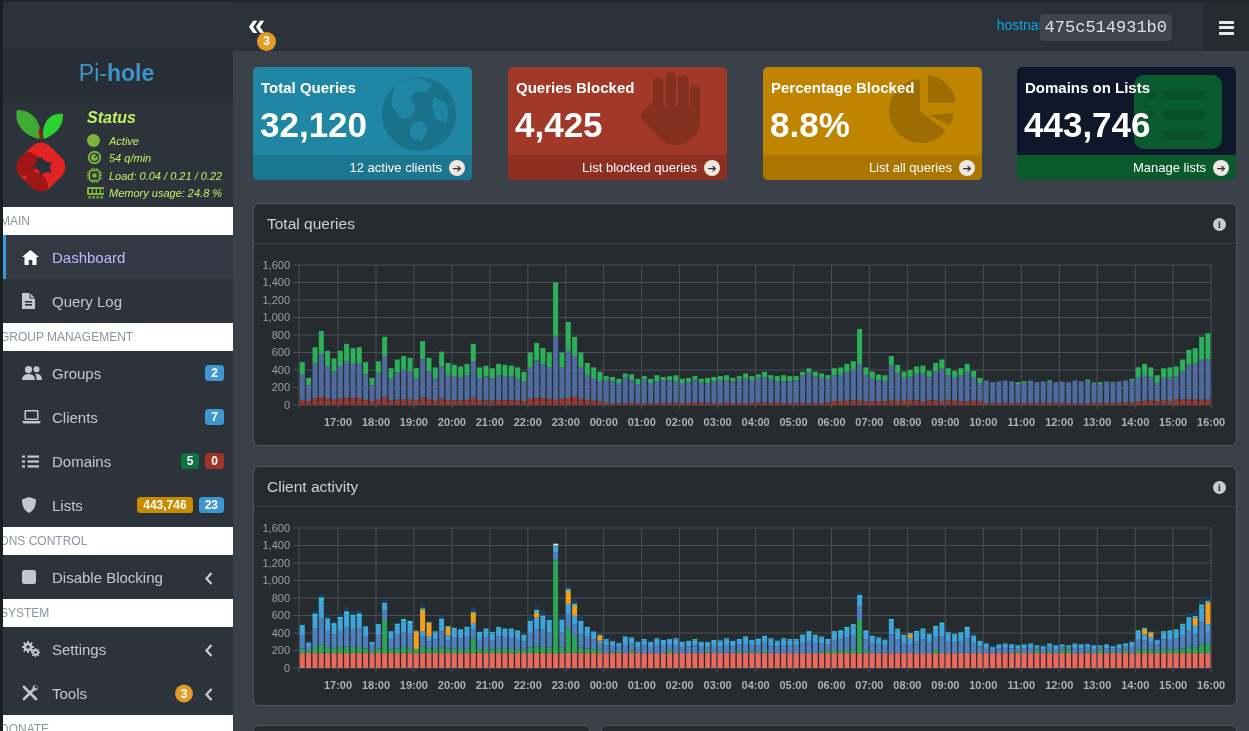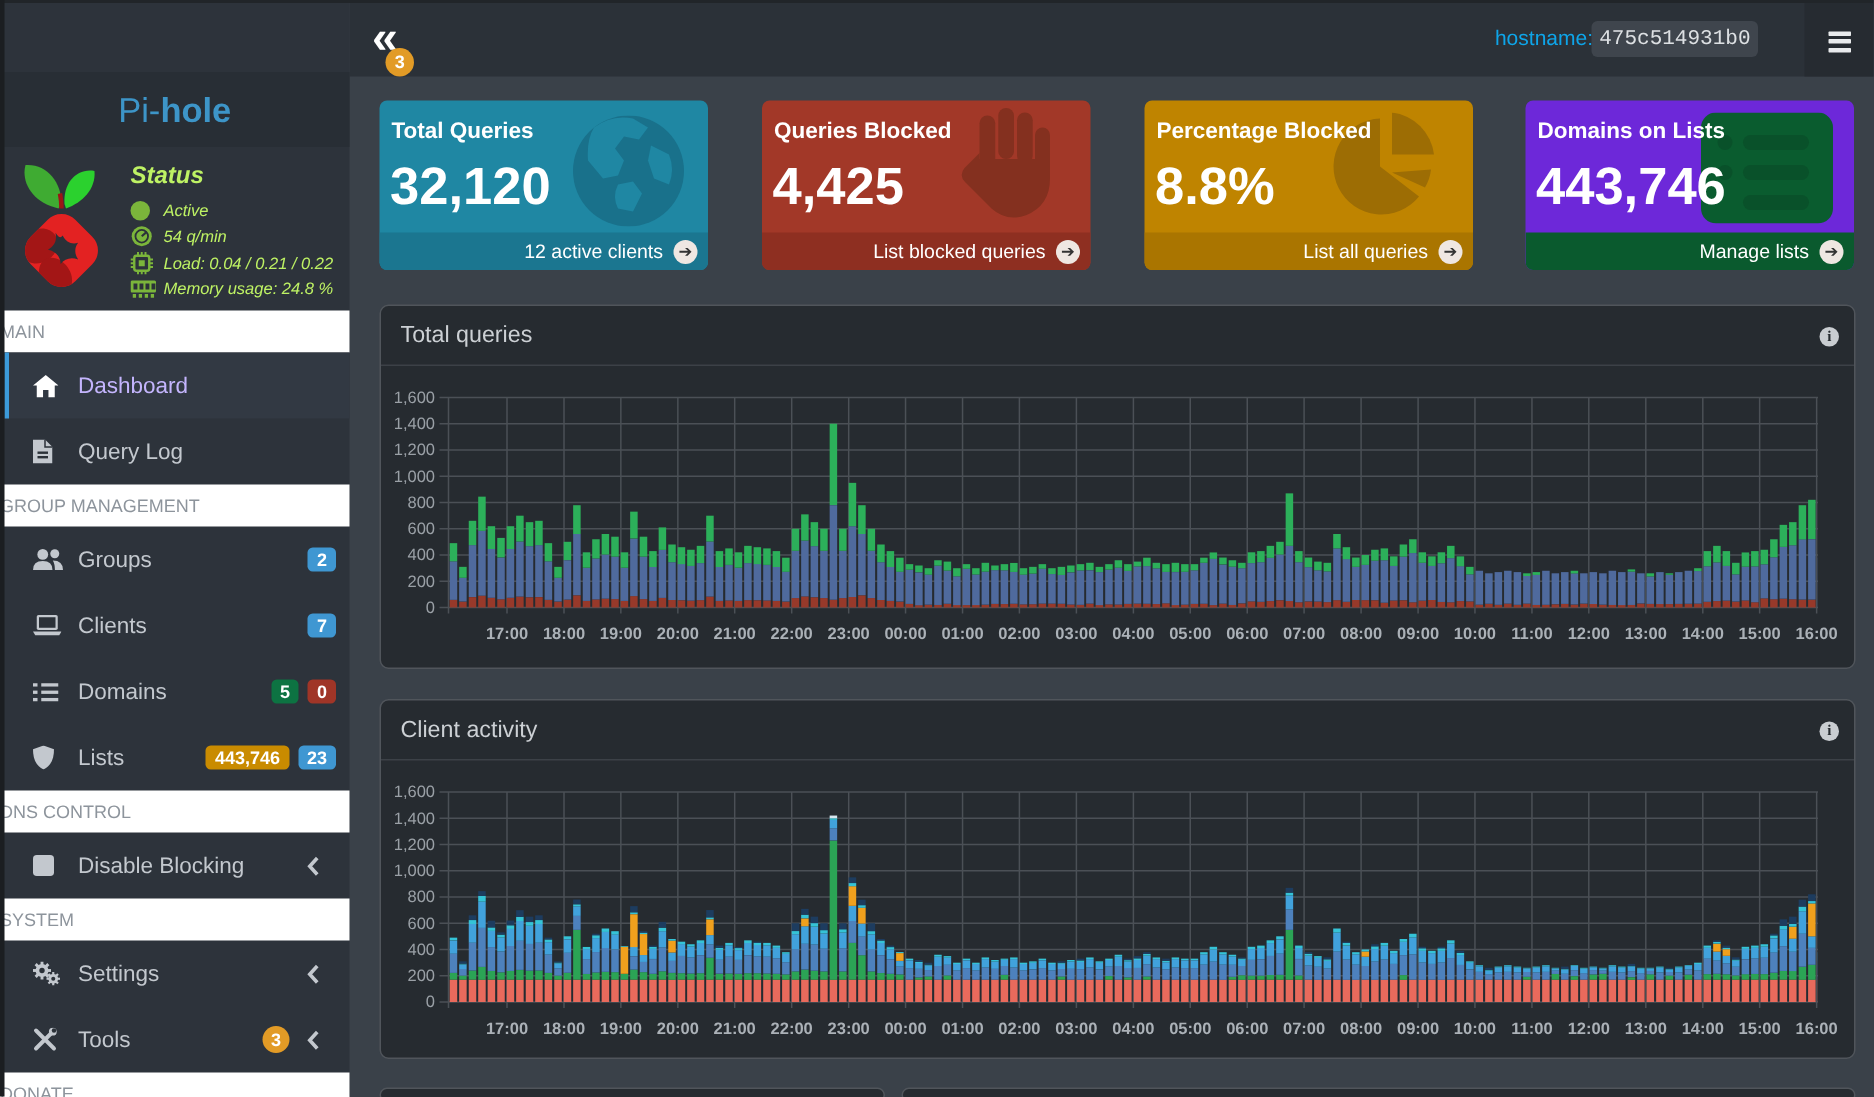--- a/index.html
+++ b/index.html
@@ -22,21 +22,21 @@
 .badges { position:absolute; right:9px; top:50%; transform:translateY(-50%); display:flex; gap:6px; align-items:center; }
 .chv { position:absolute; right:20px; top:50%; transform:translateY(-50%); }
 .circbadge { position:absolute; right:40px; top:50%; transform:translateY(-50%); }
 .bdg { display:inline-block; font-size:12px; font-weight:bold; color:#fff; border-radius:3.5px; padding:1px 6px; }
 .bdg.blue { background:#3f97d2; } .bdg.green { background:#0d7342; } .bdg.red { background:#a03527; } .bdg.orange { background:#c98b00; }
 .bdg.circ { background:#e29b26; border-radius:50%; width:18px; height:18px; padding:0; line-height:18px; text-align:center; }
 .navbar { position:absolute; left:233px; top:0; width:1016px; height:51px; background:#2b3138; z-index:5; }
 .collapseic { position:absolute; left:15px; top:12px; color:#fff; font-size:31px; font-weight:bold; line-height:26px; }
 .collapseic .nb { position:absolute; left:9px; top:20px; width:19px; height:19px; background:#e29b26; border-radius:50%; color:#fff; font-size:12px; font-weight:bold; text-align:center; line-height:19px; }
 .hostlbl { position:absolute; right:187px; top:0; height:44px; line-height:51px; color:#0ea5e9; font-size:14px; }
-.hostbadge { position:absolute; right:77px; top:14px; background:#3f454d; border-radius:4px; color:#dde0e3; font-family:"Liberation Mono",monospace; font-size:14px; padding:4px 5px; }
+.hostbadge { position:absolute; right:77px; top:14px; background:#3f454d; border-radius:4px; color:#dde0e3; font-family:"Liberation Mono",monospace; font-size:17px; padding:4px 5px; }
 .hambox { position:absolute; right:0; top:2px; width:46px; height:49px; background:#262b31; }
 .hambox .bars { position:absolute; left:16px; top:19px; }
 .hambox .bars div { width:15px; height:3.2px; background:#e8eaec; margin-bottom:2.1px; border-radius:0.5px; }
 .content { position:absolute; left:233px; top:51px; width:1016px; height:680px; }
 .card { position:absolute; width:219px; height:113px; border-radius:5px; color:#fff; overflow:hidden; }
 .card .ttl { position:absolute; left:8px; top:12px; font-size:15px; font-weight:bold; }
 .card .num { position:absolute; left:7px; top:38px; font-size:35px; font-weight:bold; }
 .card .ftr { position:absolute; left:0; bottom:0; width:100%; height:25px; font-size:13px; display:flex; align-items:center; justify-content:flex-end; padding-right:7px; gap:7px; }
 .goarr { display:inline-block; width:16px; height:16px; border-radius:50%; background:#efe7e2; color:#333; font-size:11px; line-height:16px; text-align:center; }
 .panel { position:absolute; left:20px; width:984px; background:#262b30; border:1px solid #50555b; border-radius:6px; }
@@ -265,21 +265,21 @@
 <g fill="#9d6d04">
 <path d="M32 4 A32 32 0 1 0 58 56 L32 36 Z"></path>
 <path d="M40 0 A32 32 0 0 1 68 28 L40 28 Z"></path>
 <path d="M66 38 A30 30 0 0 1 62 50 L40 40 Z"></path>
 </g>
       </svg>
     <div class="ttl">Percentage Blocked</div>
       <div class="num">8.8%</div>
     <div class="ftr" style="background:#aa7500">List all queries <span class="goarr">➔</span></div>
   </div>
-  <div class="card" style="left:784px;top:16px;background:#6d28d9">
+  <div class="card" style="left:784px;top:16px;background:#0f172a">
     <svg width="88" height="74" viewBox="0 0 88 74" style="position:absolute;right:14px;top:8px">
 <rect x="0" y="0" width="88" height="74" rx="10" fill="#0a5c2f"></rect>
 <g fill="#09512a">
 <circle cx="16" cy="20" r="5"></circle>
           <rect x="28" y="15" width="44" height="10" rx="5"></rect>
 <circle cx="16" cy="40" r="5"></circle>
           <rect x="28" y="35" width="44" height="10" rx="5"></rect>
 <rect x="28" y="55" width="44" height="10" rx="5"></rect>
 </g>
       </svg>

